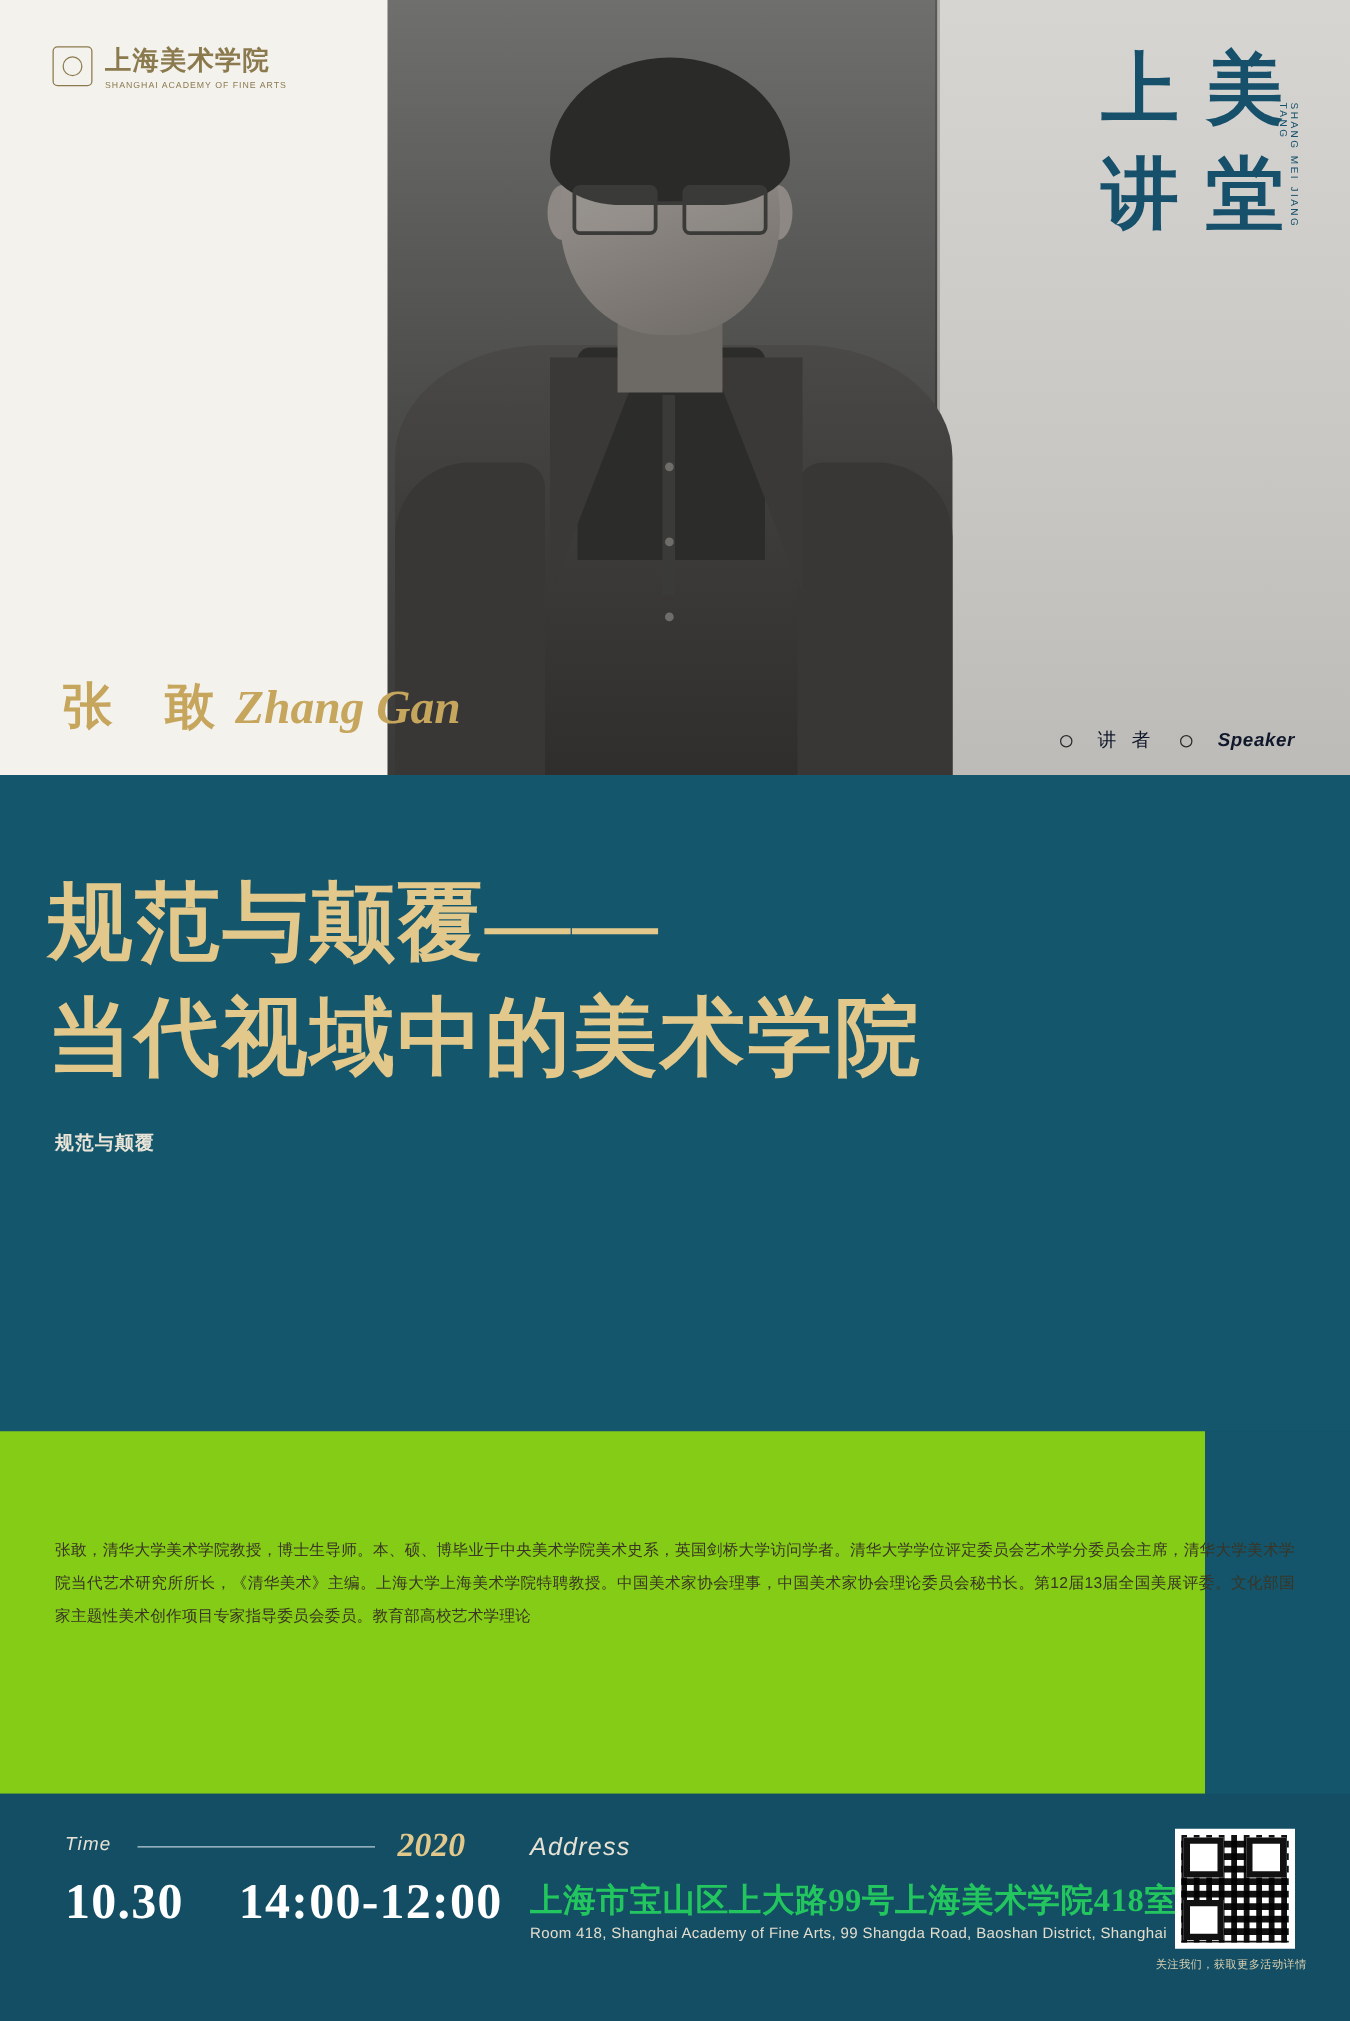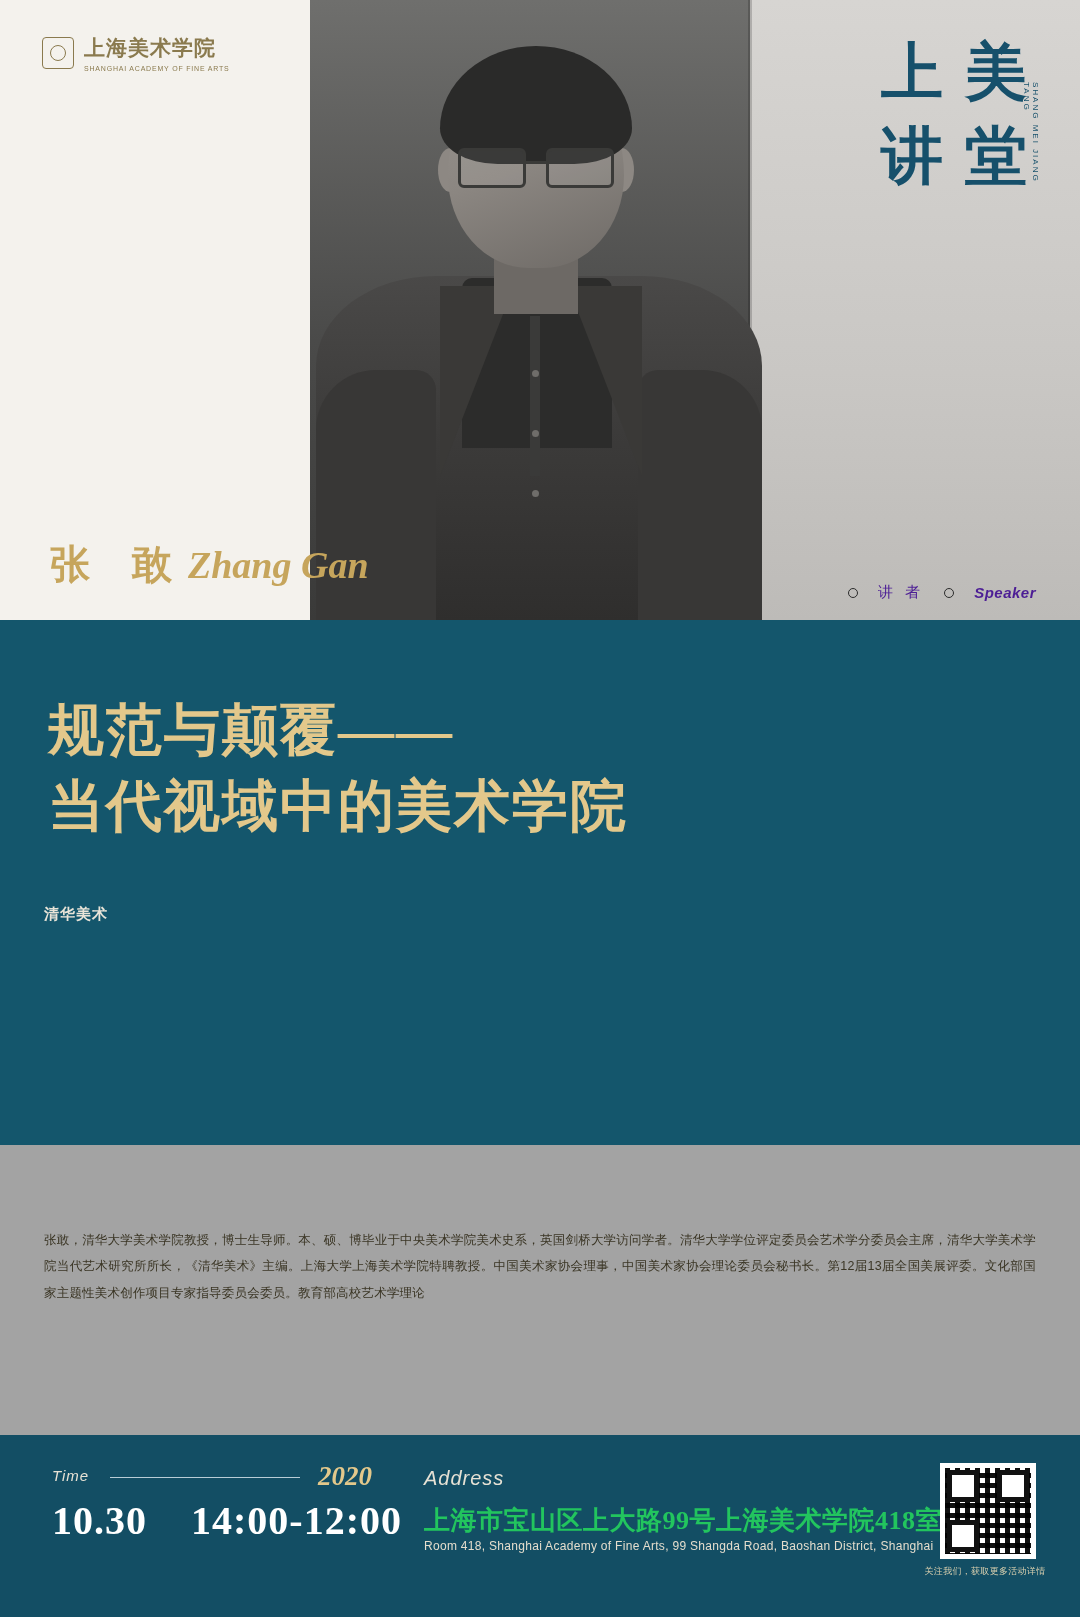--- a/index.html
+++ b/index.html
@@ -258,21 +258,21 @@
     font-size: 38px;
     color: #c6a55c;
     font-weight: bold;
   }
   .speaker-tag {
     position: absolute;
     right: 44px; bottom: 18px;
     display: flex;
     align-items: center;
     gap: 20px;
-    color: #4c1d95;
+    color: #0f172a;
     font-size: 15px;
     z-index: 5;
   }
   .ring {
     width: 8px; height: 8px;
     border: 1.5px solid #2c2c2c;
     border-radius: 50%;
     display: inline-block;
   }
   .speaker-cn { letter-spacing: 4px; }
@@ -280,24 +280,24 @@
 
   
   .teal {
     position: absolute;
     left: 0; top: 620px;
     width: 1080px; height: 525px;
     background: #14566c;
   }
   .title-cn {
     position: absolute;
-    left: 48px; top: 72px;
-    font-family: "Liberation Serif", serif;
-    font-weight: bold;
-    font-size: 56px;
+    left: 38px; top: 72px;
+    font-family: "Liberation Serif", serif;
+    font-weight: bold;
+    font-size: 68px;
     line-height: 1.36;
     color: #e3c88b;
     letter-spacing: 2px;
   }
   .section-label {
     position: absolute;
     left: 44px; top: 285px;
     font-size: 15px;
     color: #e9e4d8;
     font-weight: bold;
@@ -310,22 +310,22 @@
     font-size: 19px;
     line-height: 2.08;
     color: #f2efe7;
     letter-spacing: .5px;
   }
 
   
   .sand {
     position: absolute;
     left: 0; top: 1145px;
-    width: 1080px; height: 290px;
-    background: #a3a3a3;
+    width: 964px; height: 290px;
+    background: #84cc16;
   }
   .bio-cols {
     position: absolute;
     left: 44px; top: 82px;
     width: 992px;
     display: flex;
     gap: 48px;
   }
   .bio-col {
     flex: 1;
@@ -496,21 +496,21 @@
       <span class="ring"></span>
       <span class="speaker-en">Speaker</span>
     </div>
   </div>
 
   <div class="teal">
     <div class="title-cn">
       <div>规范与颠覆——</div>
       <div>当代视域中的美术学院</div>
     </div>
-    <div class="section-label">清华美术</div>
+    <div class="section-label">规范与颠覆</div>
   </div>
 
   <div class="sand">
     <div class="bio-cols">
       <div class="bio-col">张敢，清华大学美术学院教授，博士生导师。本、硕、博毕业于中央美术学院美术史系，英国剑桥大学访问学者。清华大学学位评定委员会艺术学分委员会主席，清华大学美术学院当代艺术研究所所长，《清华美术》主编。上海大学上海美术学院特聘教授。中国美术家协会理事，中国美术家协会理论委员会秘书长。第12届13届全国美展评委。文化部国家主题性美术创作项目专家指导委员会委员。教育部高校艺术学理论</div>
     </div>
   </div>
 
   <div class="footer">
     <div class="time-label">Time</div>

